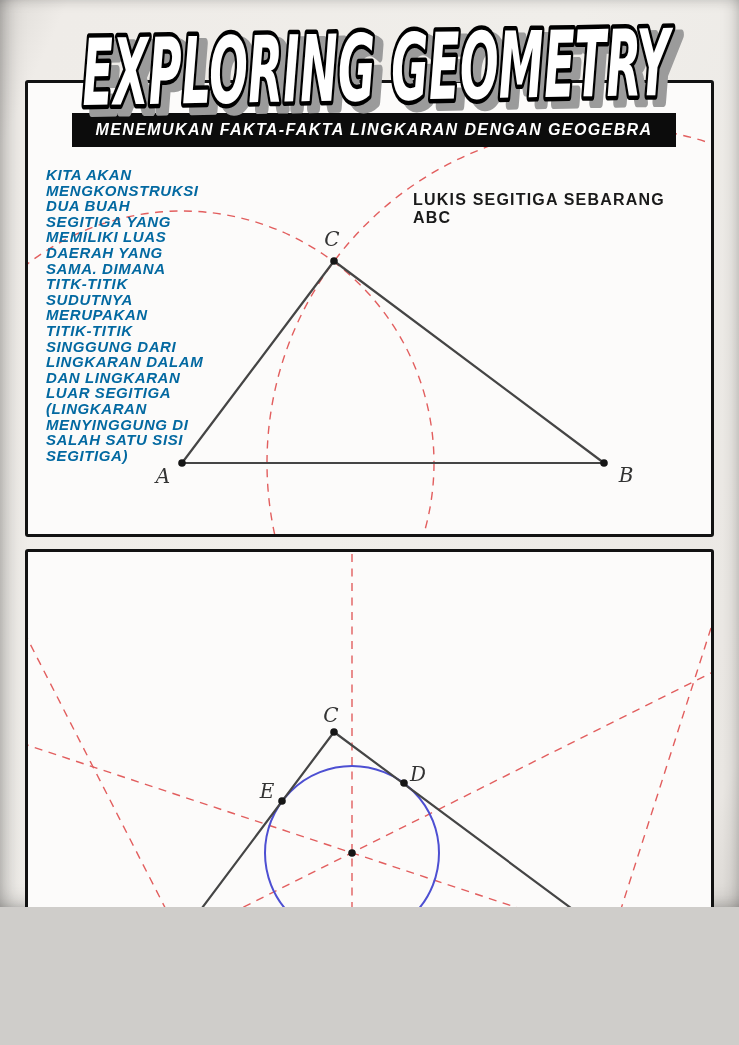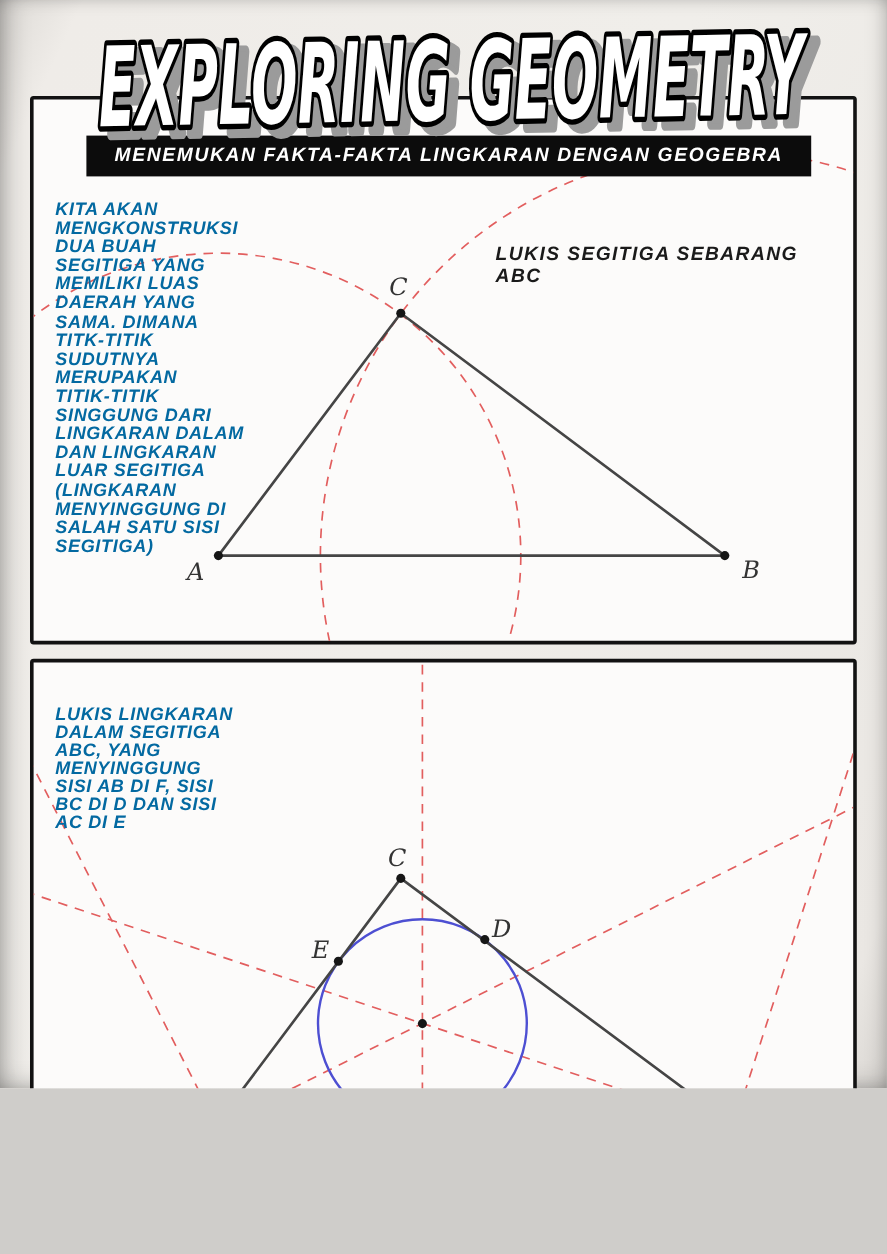--- a/index.html
+++ b/index.html
@@ -9,21 +9,21 @@
                    inset 0 -14px 22px -14px rgba(0,0,0,.28), inset 0 10px 16px -12px rgba(0,0,0,.15);}
   .panel{position:absolute;left:25px;width:689px;background:#fcfbfa;border:3px solid #121212;
          border-radius:3px;box-sizing:border-box;}
   #panel1{top:80px;height:457px;}
   #panel2{top:549px;height:471px;}
   .figure{position:absolute;left:0;top:0;width:100%;height:100%;}
   .note{position:absolute;white-space:pre-line;font-style:italic;font-weight:700;
         font-size:15px;line-height:15.6px;letter-spacing:.6px;color:#0369a1;}
   #note1{left:18px;top:84px;width:210px;}
   #note2{left:18px;top:36px;width:210px;line-height:15px;}
-  #caption1{position:absolute;left:385px;top:121px;width:290px;font-style:italic;font-weight:700;
+  #caption1{position:absolute;left:385px;top:108px;width:290px;font-weight:700;
             font-size:16px;letter-spacing:1.2px;color:#1a1a1a;}
   #title-wrap{position:absolute;left:45px;top:6px;width:660px;height:112px;z-index:4;}
   #subtitle-bar{position:absolute;left:72px;top:113px;width:604px;height:34px;background:#0c0c0c;
                 z-index:3;display:flex;align-items:center;justify-content:center;}
   #subtitle-bar span{color:#ffffff;font-style:italic;font-weight:700;font-size:16px;letter-spacing:1.4px;
                      white-space:nowrap;}
   #page-number-box{position:absolute;left:684px;top:996px;width:33px;height:26px;background:#faf9f7;
                    border:2.5px solid #141414;box-sizing:border-box;z-index:5;
                    display:flex;align-items:center;justify-content:center;}
   #page-number-box span{font-family:"DejaVu Serif",serif;font-style:italic;font-weight:700;
@@ -108,26 +108,19 @@
       <circle cx="281" cy="801" r="3.8" fill="#161616"></circle>
       <circle cx="351" cy="941" r="3.8" fill="#161616"></circle>
 
       <text class="ptlabel" x="160" y="952" text-anchor="middle">A</text>
       <text class="ptlabel" x="630" y="956" text-anchor="middle">B</text>
       <text class="ptlabel" x="330" y="722" text-anchor="middle">C</text>
       <text class="ptlabel" x="417" y="781" text-anchor="middle">D</text>
       <text class="ptlabel" x="266" y="798" text-anchor="middle">E</text>
       <text class="ptlabel" x="345" y="974" text-anchor="middle">F</text>
     </svg>
-    <div class="note" id="note2">LUKIS LINGKARAN
-DALAM SEGITIGA
-ABC, YANG
-MENYINGGUNG
-SISI AB DI F, SISI
-BC DI D DAN SISI
-AC DI E</div>
   </div>
 
   <div id="page-number-box">
     <span>1</span>
   </div>
 
 </div>
 
 </body></html>

